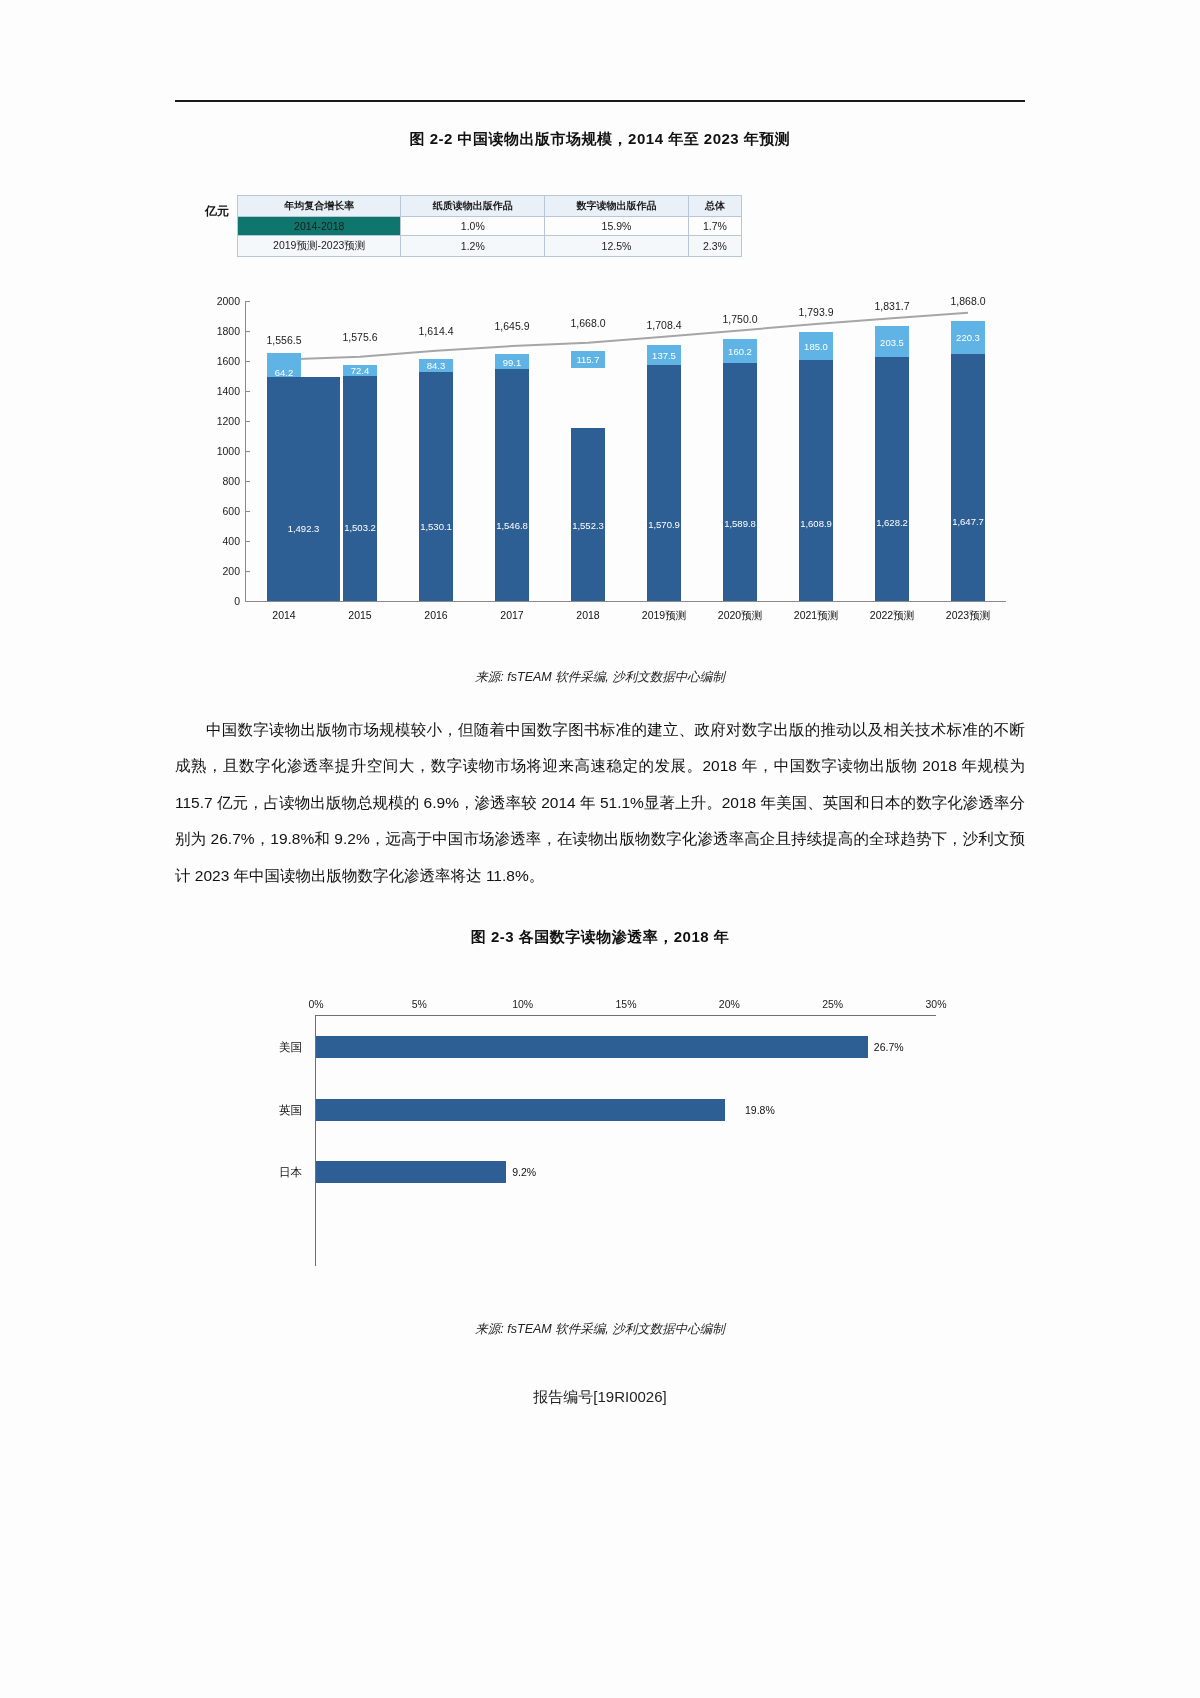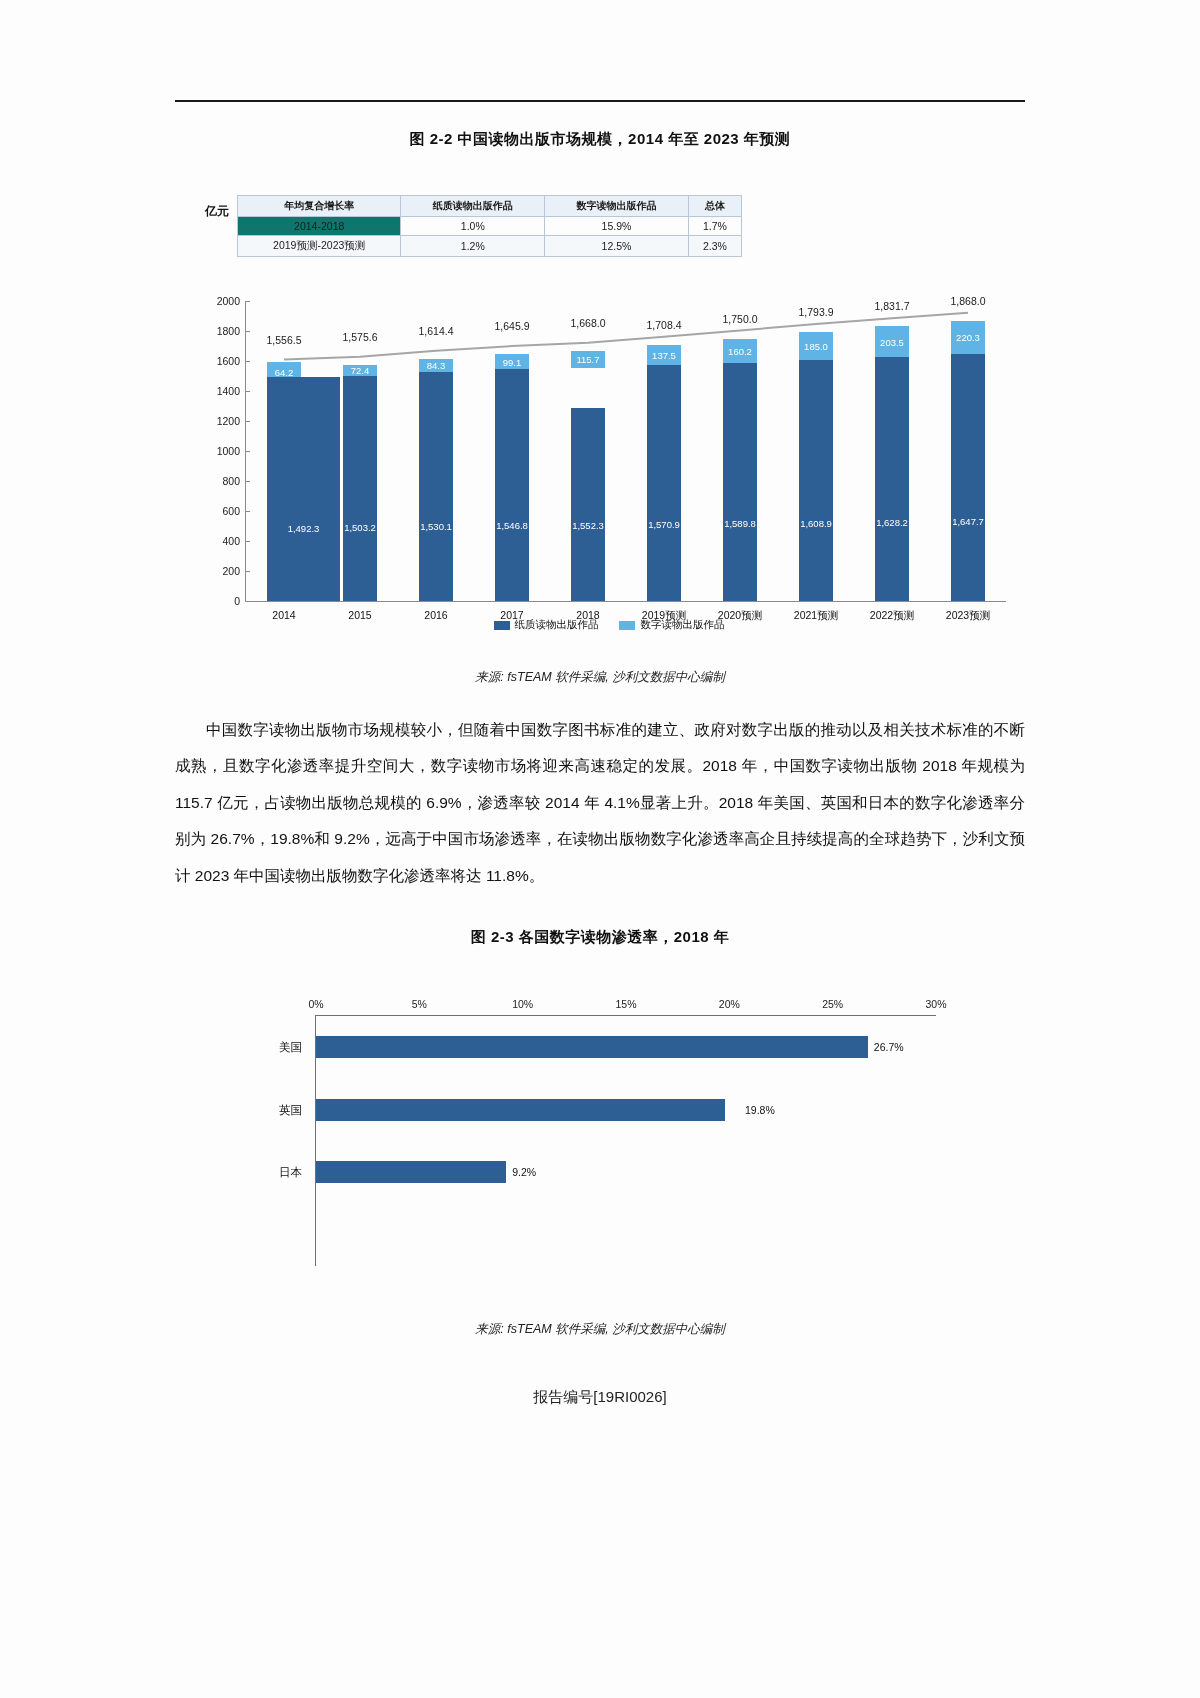--- a/index.html
+++ b/index.html
@@ -169,21 +169,21 @@
           <div class="ytick" style="top: 120px;">1200</div>
           <div class="ytick" style="top: 90px;">1400</div>
           <div class="ytick" style="top: 60px;">1600</div>
           <div class="ytick" style="top: 30px;">1800</div>
           <div class="ytick" style="top: 0px;">2000</div>
           <div class="bar-col" style="left: 0px; height: 300px;">
             <div class="bar" style="height: 233.475px;">
               <div class="seg-paper" style="height: 223.845px; padding-left: 39px;">
                 <div class="seg-lbl" style="bottom: 67.1535px;">1,492.3</div>
               </div>
-              <div class="seg-digital" style="height: 15px; bottom: 223.845px;">
+              <div class="seg-digital" style="height: 24px; bottom: 223.845px;">
                 <div class="seg-lbl" style="bottom: -1.185px;">64.2</div>
               </div>
             </div>
             <div class="total-lbl" style="bottom: 255.475px;">1,556.5</div>
             <div class="xtick">2014</div>
           </div>
           <div class="bar-col" style="left: 76px; height: 300px;">
             <div class="bar" style="height: 236.34px;">
               <div class="seg-paper" style="height: 225.48px;">
                 <div class="seg-lbl" style="bottom: 67.644px;">1,503.2</div>
@@ -214,21 +214,21 @@
               </div>
               <div class="seg-digital" style="height: 14.865px; bottom: 232.02px;">
                 <div class="seg-lbl" style="bottom: 1.4325px;">99.1</div>
               </div>
             </div>
             <div class="total-lbl" style="bottom: 268.885px;">1,645.9</div>
             <div class="xtick">2017</div>
           </div>
           <div class="bar-col" style="left: 304px; height: 300px;">
             <div class="bar" style="height: 250.2px;">
-              <div class="seg-paper" style="height: 193px;">
+              <div class="seg-paper" style="height: 173px;">
                 <div class="seg-lbl" style="bottom: 69.8535px;">1,552.3</div>
               </div>
               <div class="seg-digital" style="height: 17.355px; bottom: 232.845px;">
                 <div class="seg-lbl" style="bottom: 2.6775px;">115.7</div>
               </div>
             </div>
             <div class="total-lbl" style="bottom: 272.2px;">1,668.0</div>
             <div class="xtick">2018</div>
           </div>
           <div class="bar-col" style="left: 380px; height: 300px;">
@@ -286,29 +286,25 @@
               </div>
               <div class="seg-digital" style="height: 33.045px; bottom: 247.155px;">
                 <div class="seg-lbl" style="bottom: 10.5225px;">220.3</div>
               </div>
             </div>
             <div class="total-lbl" style="bottom: 294.2px;">1,868.0</div>
             <div class="xtick">2023预测</div>
           </div>
         </div>
 
-      <div class="legend">
-        <span class="sw" style="background:#2e5f94"></span><span class="lbl">纸质读物出版作品</span>
-        <span class="sw" style="background:#5fb4e5"></span><span class="lbl">数字读物出版作品</span>
-      </div>
     </div>
 
     <div class="source">来源: fsTEAM 软件采编, 沙利文数据中心编制</div>
 
-    <p class="para">中国数字读物出版物市场规模较小，但随着中国数字图书标准的建立、政府对数字出版的推动以及相关技术标准的不断成熟，且数字化渗透率提升空间大，数字读物市场将迎来高速稳定的发展。2018 年，中国数字读物出版物 2018 年规模为 115.7 亿元，占读物出版物总规模的 6.9%，渗透率较 2014 年 4.1%显著上升。2018 年美国、英国和日本的数字化渗透率分别为 26.7%，19.8%和 9.2%，远高于中国市场渗透率，在读物出版物数字化渗透率高企且持续提高的全球趋势下，沙利文预计 2023 年中国读物出版物数字化渗透率将达 11.8%。</p>
+    <p class="para">中国数字读物出版物市场规模较小，但随着中国数字图书标准的建立、政府对数字出版的推动以及相关技术标准的不断成熟，且数字化渗透率提升空间大，数字读物市场将迎来高速稳定的发展。2018 年，中国数字读物出版物 2018 年规模为 115.7 亿元，占读物出版物总规模的 6.9%，渗透率较 2014 年 51.1%显著上升。2018 年美国、英国和日本的数字化渗透率分别为 26.7%，19.8%和 9.2%，远高于中国市场渗透率，在读物出版物数字化渗透率高企且持续提高的全球趋势下，沙利文预计 2023 年中国读物出版物数字化渗透率将达 11.8%。</p>
 
     <div class="fig-title" style="margin-top:34px;">图 2-3 各国数字读物渗透率，2018 年</div>
 
     <div class="chart2-wrap">
       <div class="plot2" id="plot2">
           <div class="xtick2" style="left: 0px;">0%</div>
           <div class="xtick2" style="left: 103.333px;">5%</div>
           <div class="xtick2" style="left: 206.667px;">10%</div>
           <div class="xtick2" style="left: 310px;">15%</div>
           <div class="xtick2" style="left: 413.333px;">20%</div>

